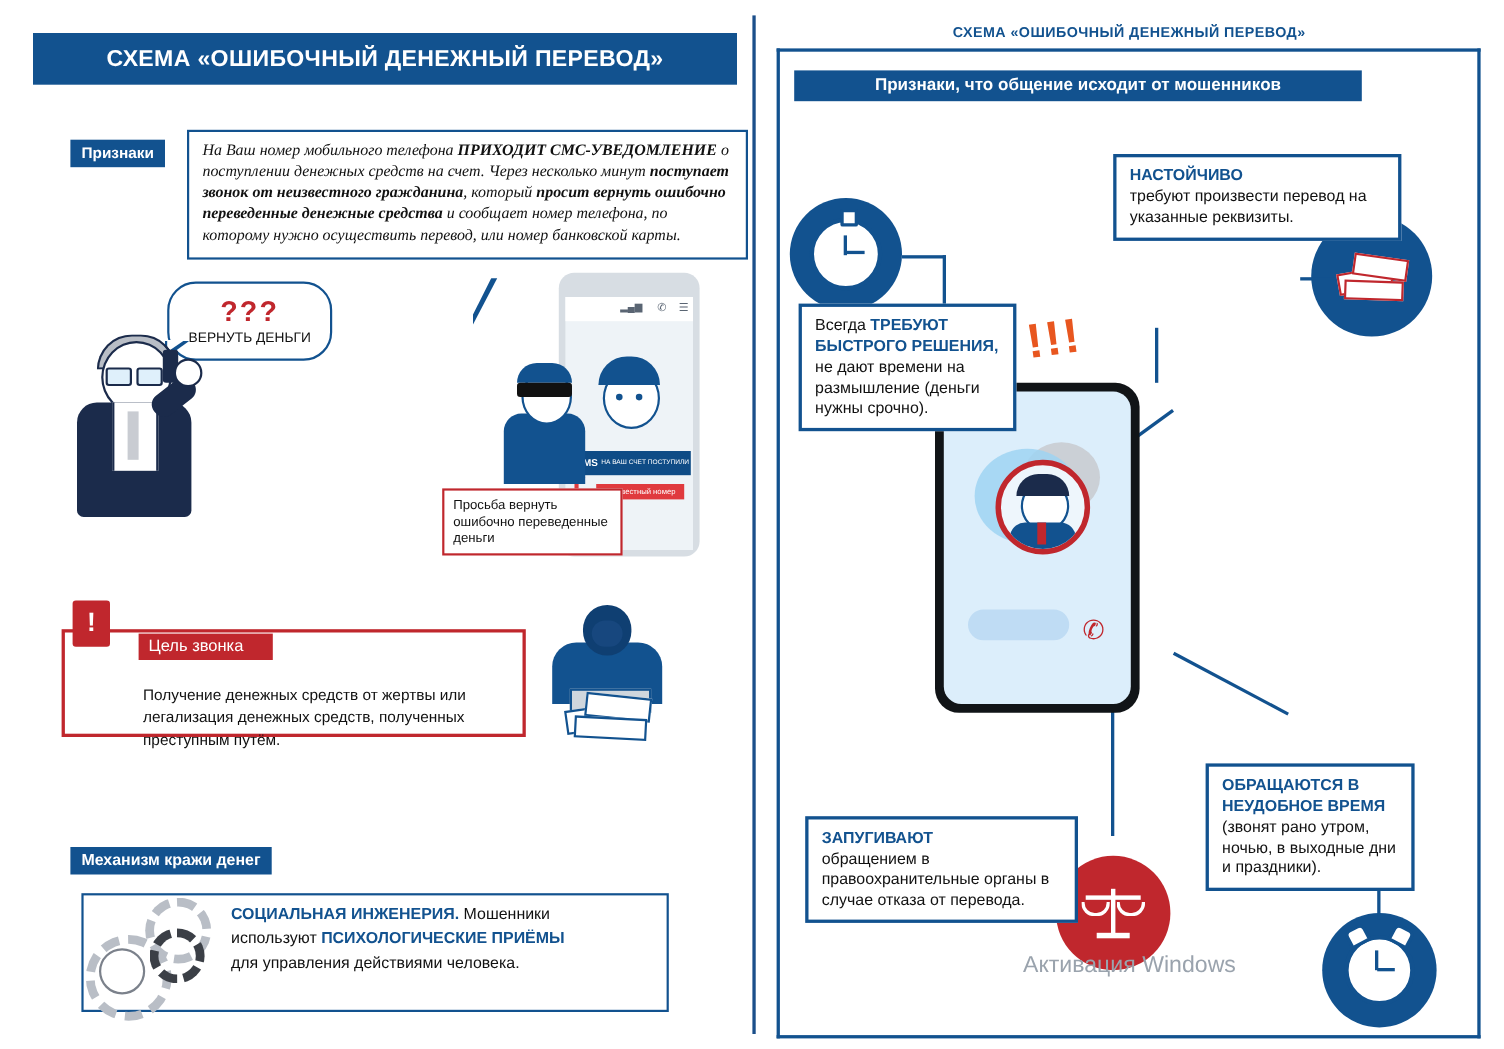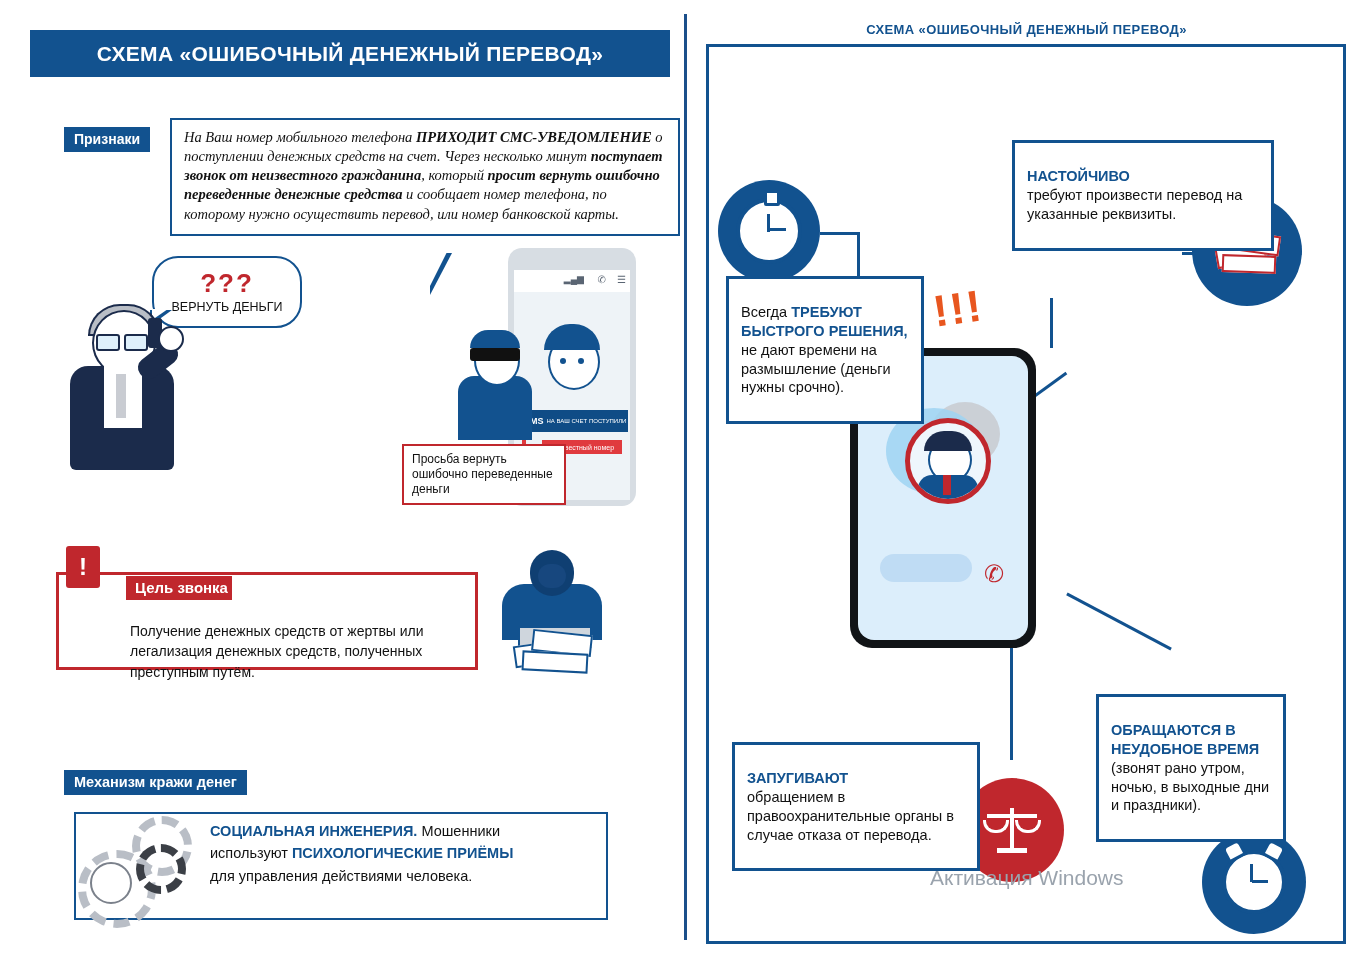--- a/index.html
+++ b/index.html
@@ -112,22 +112,22 @@
   
   .excl-badge{
     position:absolute;left:66px;top:546px;width:34px;height:42px;background:#c0272d;
     display:flex;align-items:center;justify-content:center;color:#fff;font-weight:bold;font-size:24px;
     border-radius:3px;
   }
   .goal-box{
     position:absolute;left:56px;top:572px;width:416px;height:92px;border:3px solid #c0272d;background:#fff;
   }
   .goal-tag{
-    position:absolute;left:126px;top:576px;background:#c0272d;color:#fff;font-weight:bold;font-size:15px;
-    padding:3px 4px 4px 9px;
+    position:absolute;left:126px;top:576px;background:#c0272d;color:#fff;font-weight:normal;font-size:15px;
+    padding:3px 27px 4px 9px;
   }
   .goal-text{
     position:absolute;left:130px;top:605px;width:336px;font-size:14px;line-height:1.45;color:#111;margin-top:16px;
   }
   .hacker{position:absolute;left:492px;top:540px;width:120px;height:120px;}
   .hk-body{position:absolute;left:10px;top:44px;width:100px;height:56px;background:#12528f;border-radius:22px 22px 0 0;}
   .hk-head{position:absolute;left:38px;top:10px;width:44px;height:46px;border-radius:22px;background:#0f3f72;}
   .hk-face{position:absolute;left:46px;top:24px;width:28px;height:24px;border-radius:12px;background:#17477e;}
   .hk-laptop{position:absolute;left:26px;top:86px;width:70px;height:18px;background:#cfd6dd;border:2px solid #12528f;}
   .money{position:absolute;left:18px;top:86px;width:92px;height:44px;}
@@ -212,21 +212,21 @@
   .cash-stack{width:66px;height:56px;position:relative;}
   .cash-stack i{position:absolute;display:block;background:#fff;border:2px solid #c0272d;}
   .cs1{left:2px;top:22px;width:46px;height:16px;transform:rotate(-10deg);}
   .cs2{left:16px;top:10px;width:46px;height:16px;transform:rotate(8deg);}
   .cs3{left:8px;top:32px;width:50px;height:14px;transform:rotate(2deg);}
 
   
   .bangs{position:absolute;left:934px;top:282px;width:70px;height:62px;color:#e8561f;font-weight:bold;font-size:44px;letter-spacing:2px;transform:rotate(-8deg);}
 
   
-  .cal{position:absolute;border:3px solid #12528f;background:#fff;padding:24px 12px;font-size:14.5px;line-height:1.3;color:#111;}
+  .cal{position:absolute;border:3px solid #12528f;background:#fff;padding:8px 12px;font-size:14.5px;line-height:1.3;color:#111;}
   .cal .hd{color:#12528f;font-weight:bold;}
 
   .cal-fast{left:726px;top:276px;width:168px;}
   .cal-insist{left:1012px;top:140px;width:232px;}
   .cal-scare{left:732px;top:742px;width:218px;}
   .cal-time{left:1096px;top:694px;width:160px;}
 
   .connector{position:absolute;background:#12528f;}
 
   
@@ -332,20 +332,21 @@
   </div>
 
   <div class="vdivider"></div>
 
   <div class="col-right">
     <div class="right-title">СХЕМА «ОШИБОЧНЫЙ ДЕНЕЖНЫЙ ПЕРЕВОД»</div>
     <div class="right-rule"></div>
     <div class="right-rule-l"></div>
     <div class="right-rule-r"></div>
     <div class="right-rule-b"></div>
+    <div class="signs-bar">Признаки, что общение исходит от мошенников</div>
   </div>
 
   <div class="icircle c-stop">
     <div class="stopwatch">
       <div class="sw-h1"></div>
         <div class="sw-h2"></div>
     </div>
   </div>
 
   <div class="icircle c-money">

